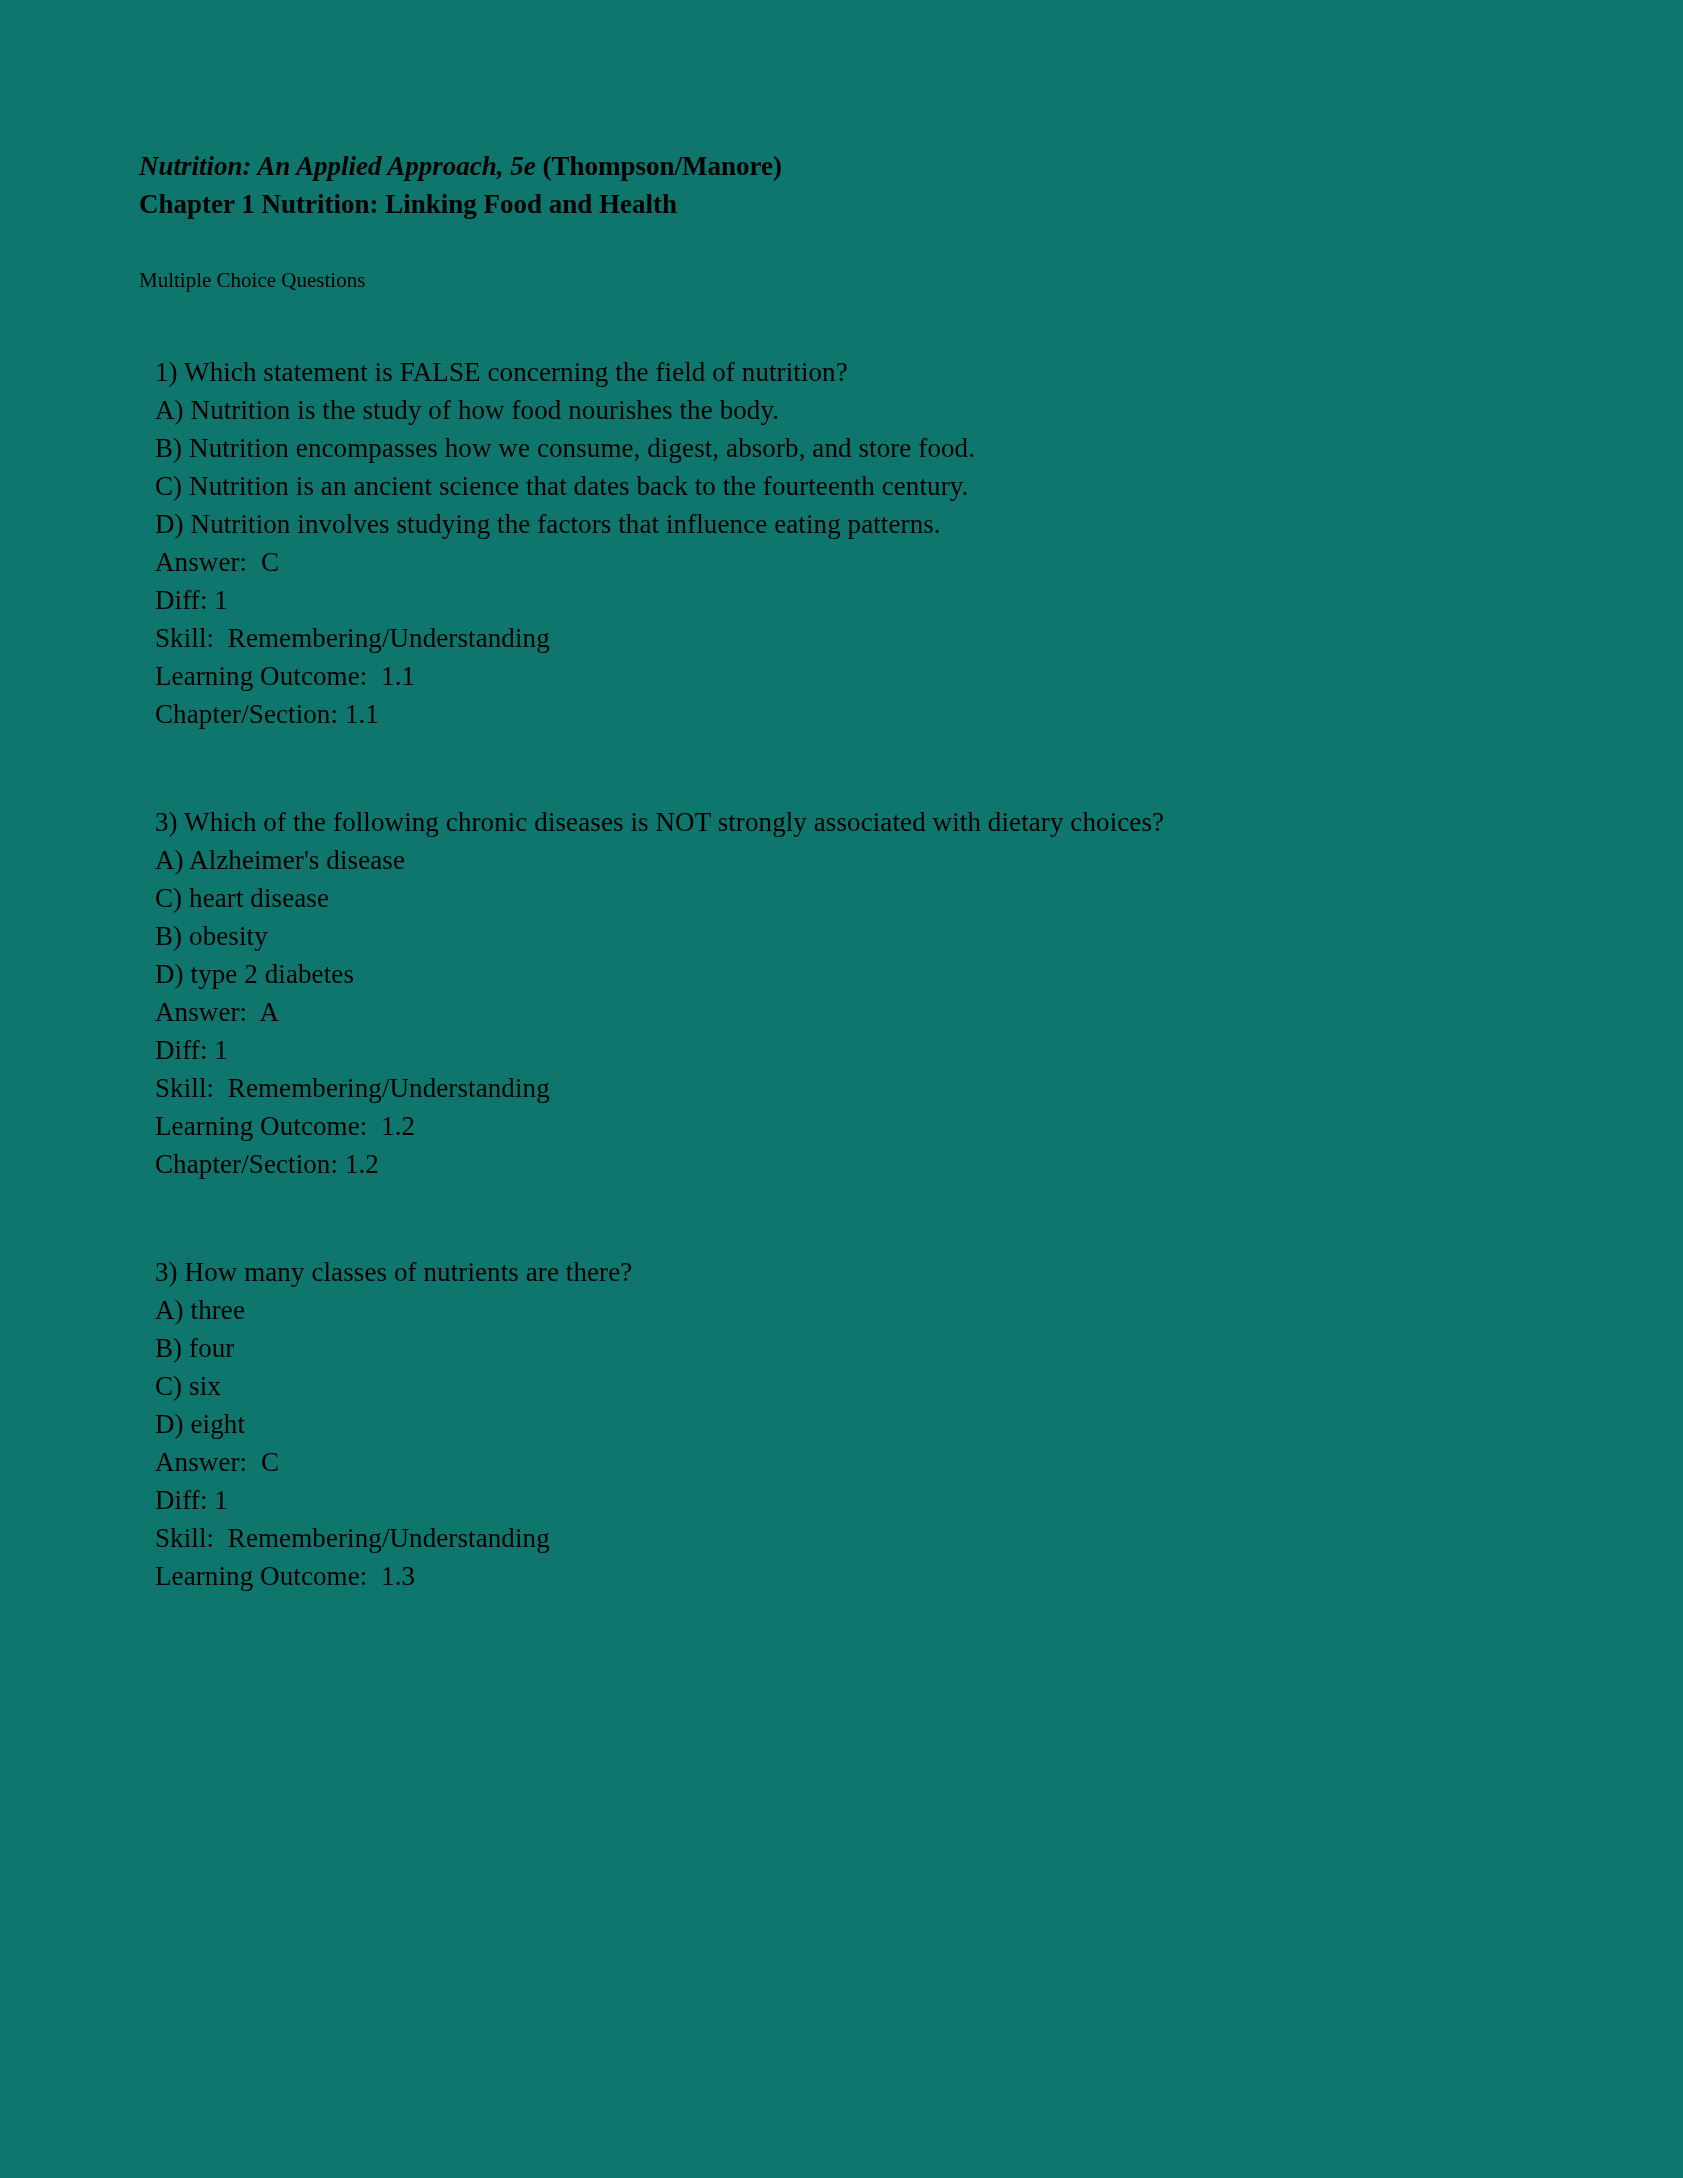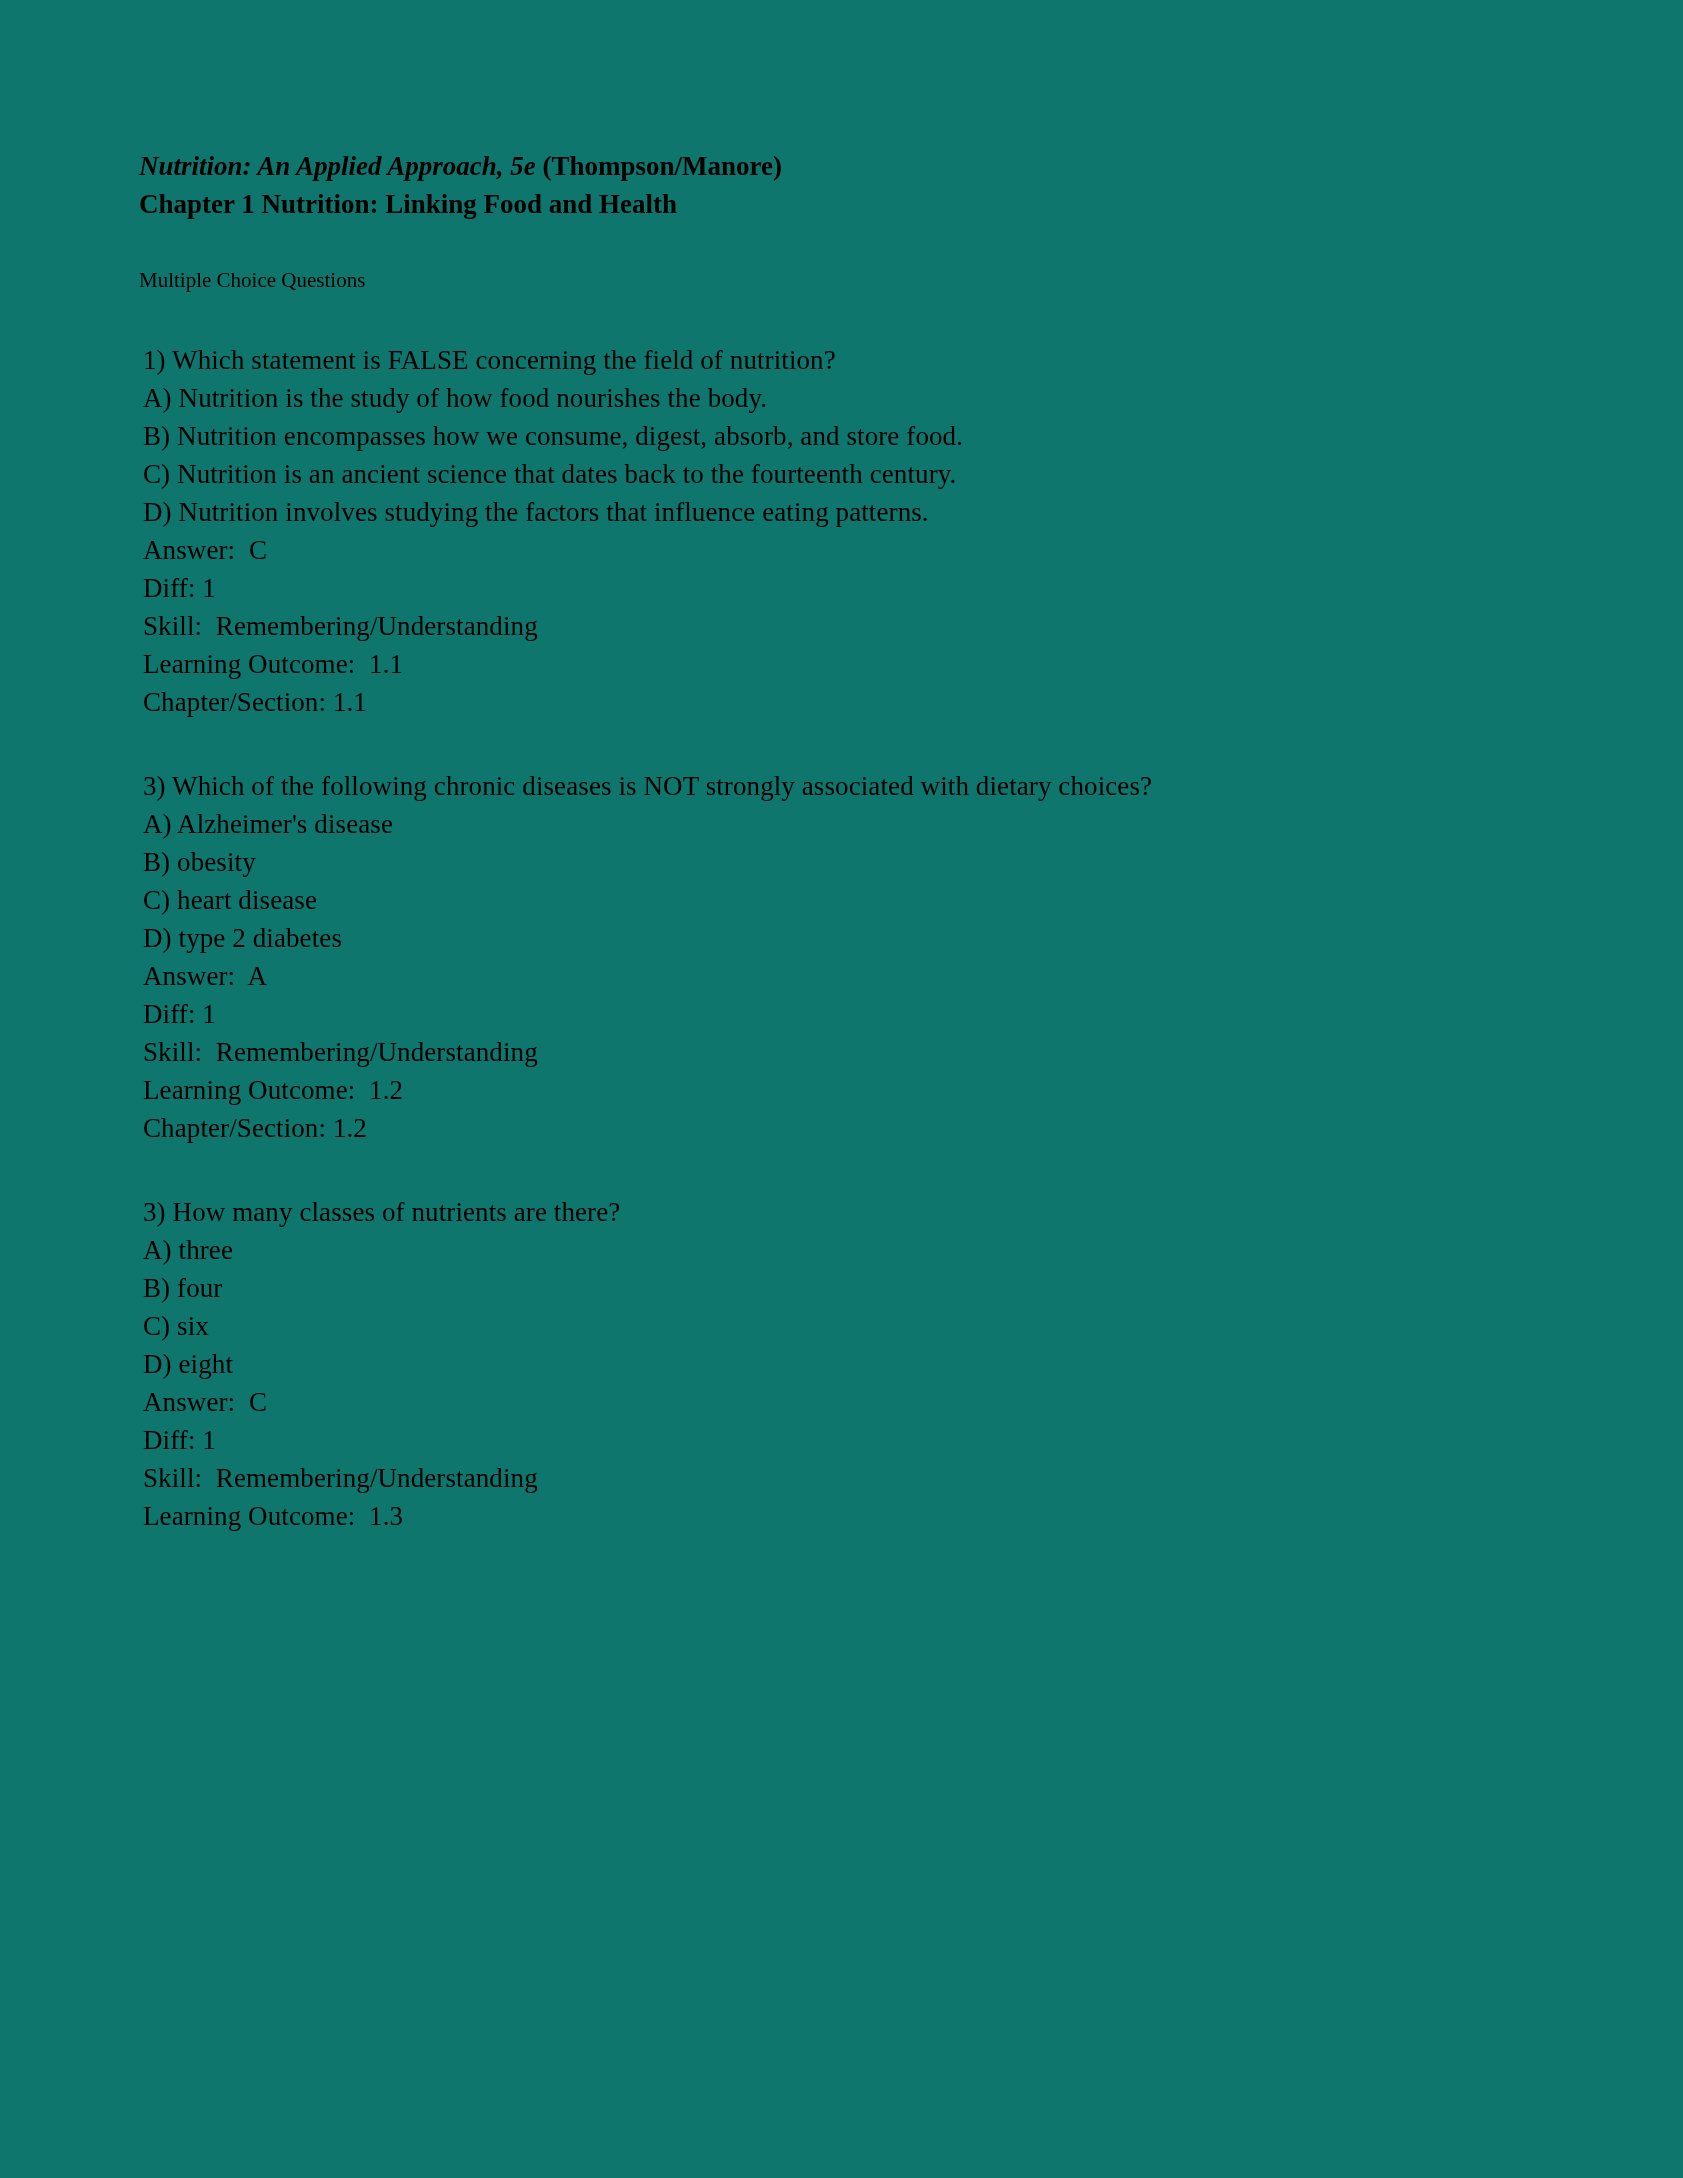--- a/index.html
+++ b/index.html
@@ -39,21 +39,21 @@
     font-weight: bold;
   }
   .blank {
     height: 38px;
   }
   .section-heading {
     font-size: 21px;
     line-height: 38px;
   }
   .qblock {
-    margin: 4px;
+    margin: 16px;
     padding: 0;
   }
 </style>
 </head>
 <body>
 
 <div class="page">
   <div class="content">
 
     <div class="header-line"><span class="book-title">Nutrition: An Applied Approach, 5e</span><span> (Thompson/Manore)</span></div>
@@ -77,22 +77,22 @@
       <div class="line">Skill:  Remembering/Understanding</div>
       <div class="line">Learning Outcome:  1.1</div>
       <div class="line">Chapter/Section: 1.1</div>
     </div>
 
     <div class="blank"></div>
 
     <div class="qblock">
       <div class="line">3) Which of the following chronic diseases is NOT strongly associated with dietary choices?</div>
       <div class="line">A) Alzheimer's disease</div>
+      <div class="line">C) heart disease</div>
       <div class="line">B) obesity</div>
-      <div class="line">C) heart disease</div>
       <div class="line">D) type 2 diabetes</div>
       <div class="line">Answer:  A</div>
       <div class="line">Diff: 1</div>
       <div class="line">Skill:  Remembering/Understanding</div>
       <div class="line">Learning Outcome:  1.2</div>
       <div class="line">Chapter/Section: 1.2</div>
     </div>
 
     <div class="blank"></div>
 

